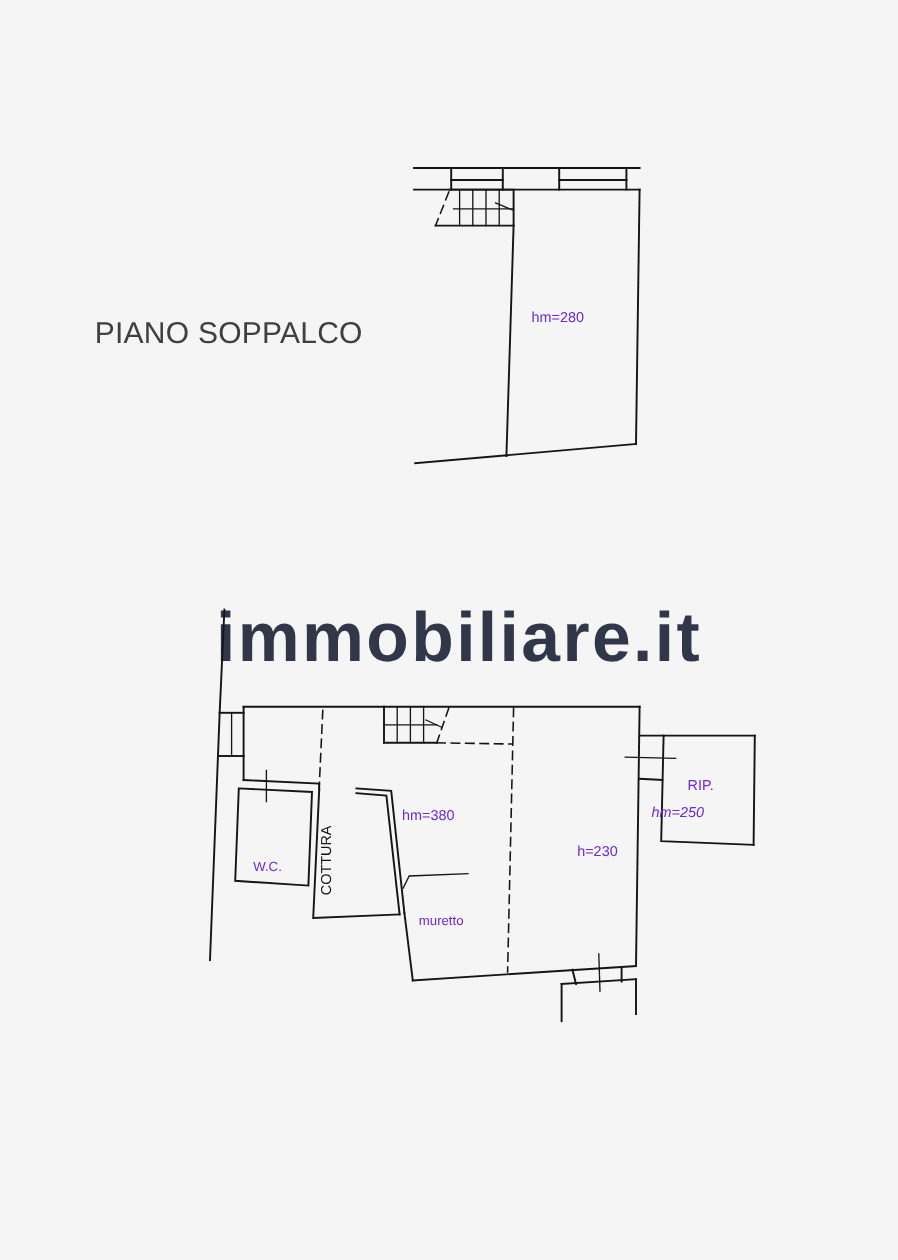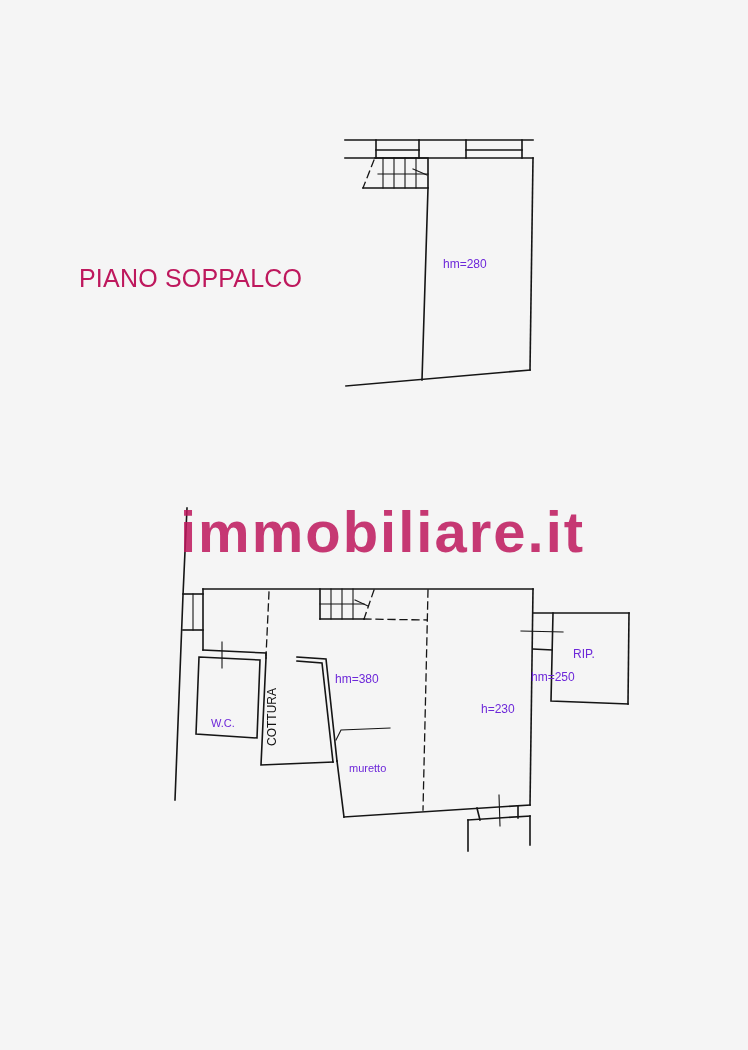--- a/index.html
+++ b/index.html
@@ -18,21 +18,21 @@
     .canvas {
       position: absolute;
       left: 0; top: 0;
       width: 748px; height: 1050px;
     }
     .plan-title {
       position: absolute;
       font-family: "Liberation Sans", sans-serif;
       font-size: 25px;
       letter-spacing: 0.2px;
-      color: #be185d;
+      color: #404040;
       white-space: nowrap;
     }
     .room-label {
       position: absolute;
       font-family: "Liberation Sans", sans-serif;
       font-size: 12px;
       color: #6d28d9;
       white-space: nowrap;
     }
     .small-label {
@@ -48,21 +48,21 @@
       transform: rotate(-90deg);
     }
     .watermark {
       position: absolute;
       left: 180px;
       top: 498px;
       font-family: "Liberation Sans", sans-serif;
       font-weight: bold;
       font-size: 58px;
       letter-spacing: 2px;
-      color: #be185d;
+      color: #0f172a;
       opacity: 0.85;
       text-shadow: 0 0 2px rgba(0,0,0,0.04);
       white-space: nowrap;
       pointer-events: none;
     }
     svg line, svg polyline, svg path, svg polygon {
       stroke: #151515;
       fill: none;
       stroke-width: 1.6;
       stroke-linecap: square;
@@ -166,15 +166,15 @@
 
   <div class="plan-title" style="left:79px; top:264px;">PIANO SOPPALCO</div>
   <div class="room-label" style="left:443px; top:257px;">hm=280</div>
 
   <div class="room-label small-label" style="left:211px; top:717px;">W.C.</div>
   <div class="vertical-label" style="left:265px; top:746px;">COTTURA</div>
   <div class="room-label" style="left:335px; top:672px;">hm=380</div>
   <div class="room-label small-label" style="left:349px; top:728px;margin-top:34px;">muretto</div>
   <div class="room-label" style="left:441px; top:702px;padding-left:40px;">h=230</div>
   <div class="room-label" style="left:573px; top:647px;">RIP.</div>
-  <div class="room-label" style="left:531px; top:670px;">hm=250</div>
+  <div class="room-label" style="left:543px; top:670px;font-style:italic;">hm=250</div>
 
 </div>
 
 </body></html>

